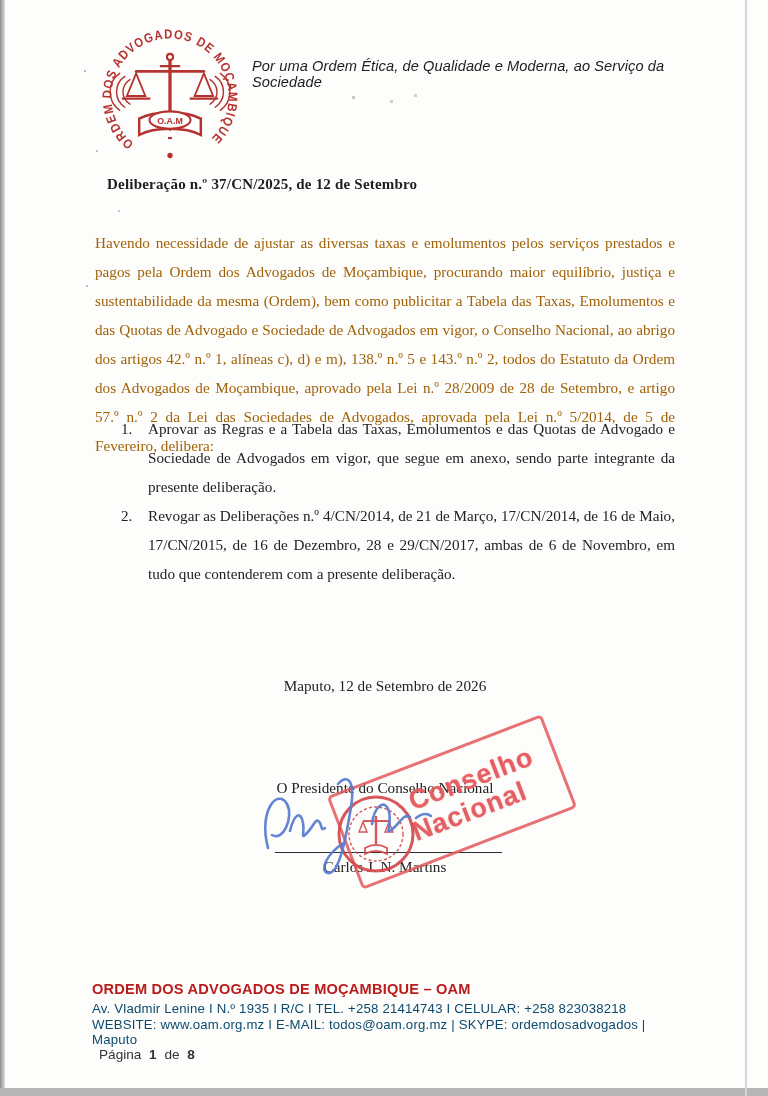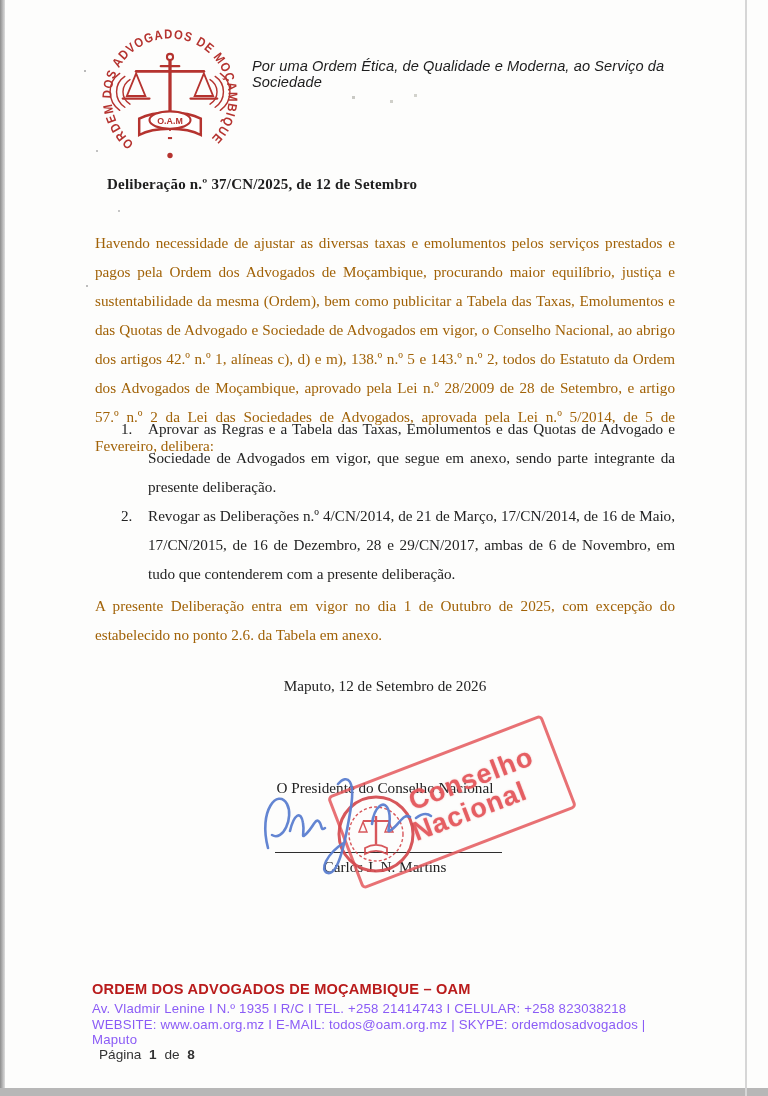--- a/index.html
+++ b/index.html
@@ -58,21 +58,21 @@
     letter-spacing:1px;text-shadow:0 0 1.5px rgba(228,88,92,.55);}
   .stamp-line2{margin-right:26px;}
   .seal{position:absolute;left:336px;top:794px;width:80px;height:80px;z-index:2;opacity:.92;}
 
   
   .footer-org{position:absolute;left:92px;top:981px;
     font-family:"Liberation Sans","DejaVu Sans",sans-serif;
     font-weight:bold;font-size:14.6px;color:#b91c1c;letter-spacing:.2px;}
   .footer-line{position:absolute;left:92px;width:600px;
     font-family:"Liberation Sans","DejaVu Sans",sans-serif;
-    font-size:13.2px;color:#8b5cf6;letter-spacing:.2px;}
+    font-size:13.2px;color:#0c4a6e;letter-spacing:.2px;}
   .f1{top:1001px;} .f2{top:1017px;} .f3{top:1033px;}
   .page-num{position:absolute;left:95px;top:1047px;width:605px;text-align:left;
     font-family:"Liberation Sans","DejaVu Sans",sans-serif;
     font-size:13.6px;color:#333;}
   .page-num .b{font-weight:bold;}
   .page-num span{display:inline-block;margin-left:4px;}
 </style>
 </head>
 <body>
 
@@ -127,21 +127,20 @@
     <div class="list-item">
       <span class="num">1.</span>
       <div class="item-text">Aprovar as Regras e a Tabela das Taxas, Emolumentos e das Quotas de Advogado e Sociedade de Advogados em vigor, que segue em anexo, sendo parte integrante da presente deliberação.</div>
     </div>
     <div class="list-item">
       <span class="num">2.</span>
       <div class="item-text">Revogar as Deliberações n.º 4/CN/2014, de 21 de Março, 17/CN/2014, de 16 de Maio, 17/CN/2015, de 16 de Dezembro, 28 e 29/CN/2017, ambas de 6 de Novembro, em tudo que contenderem com a presente deliberação.</div>
     </div>
   </div>
 
-  <div class="para para-closing">A presente Deliberação entra em vigor no dia 1 de Outubro de 2025, com excepção do estabelecido no ponto 2.6. da Tabela em anexo.</div>
 
   <div class="center-line dateline">Maputo, 12 de Setembro de 2026</div>
 
 
   <div class="center-line sig-title">O Presidente do Conselho Nacional</div>
 
   <svg class="sig-svg" viewBox="0 0 264 114">
     <g stroke="#5b7fd0" stroke-width="2.6" fill="none" stroke-linecap="round" opacity="0.95">
       <path d="M16,80 C6,42 26,20 35,36 C42,49 31,74 20,67"></path>
       <path d="M38,63 c4,-17 11,-21 13,-8 c2,11 -3,17 4,10 c7,-7 9,-17 13,-10 c2,4 1,8 5,5"></path>

